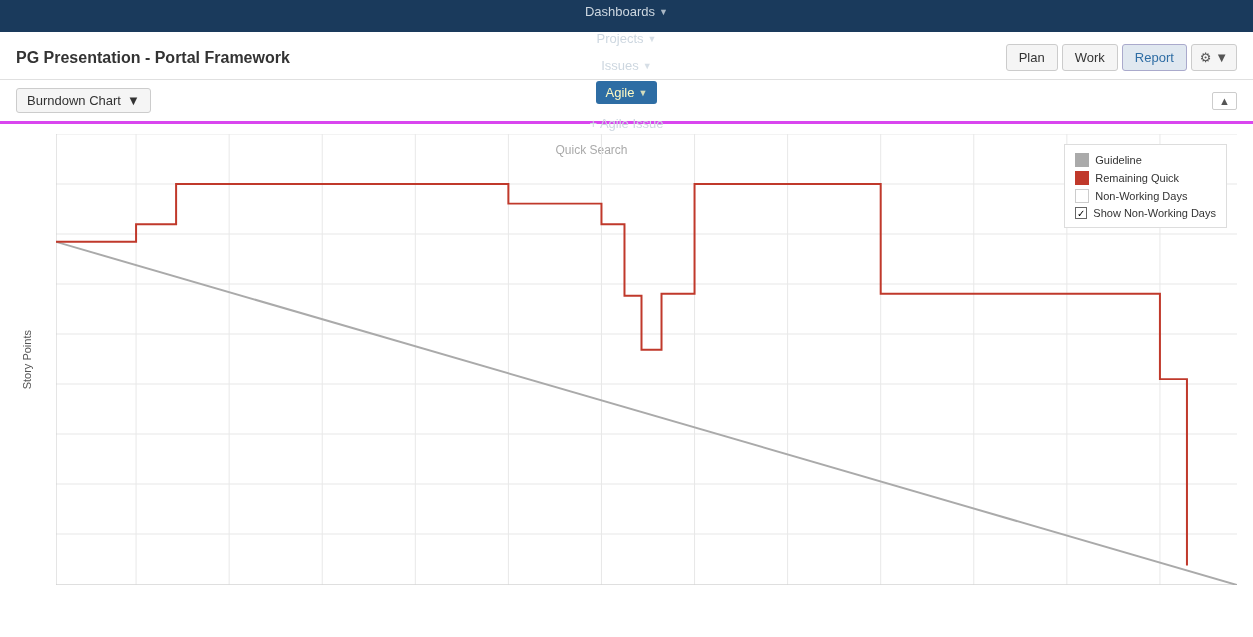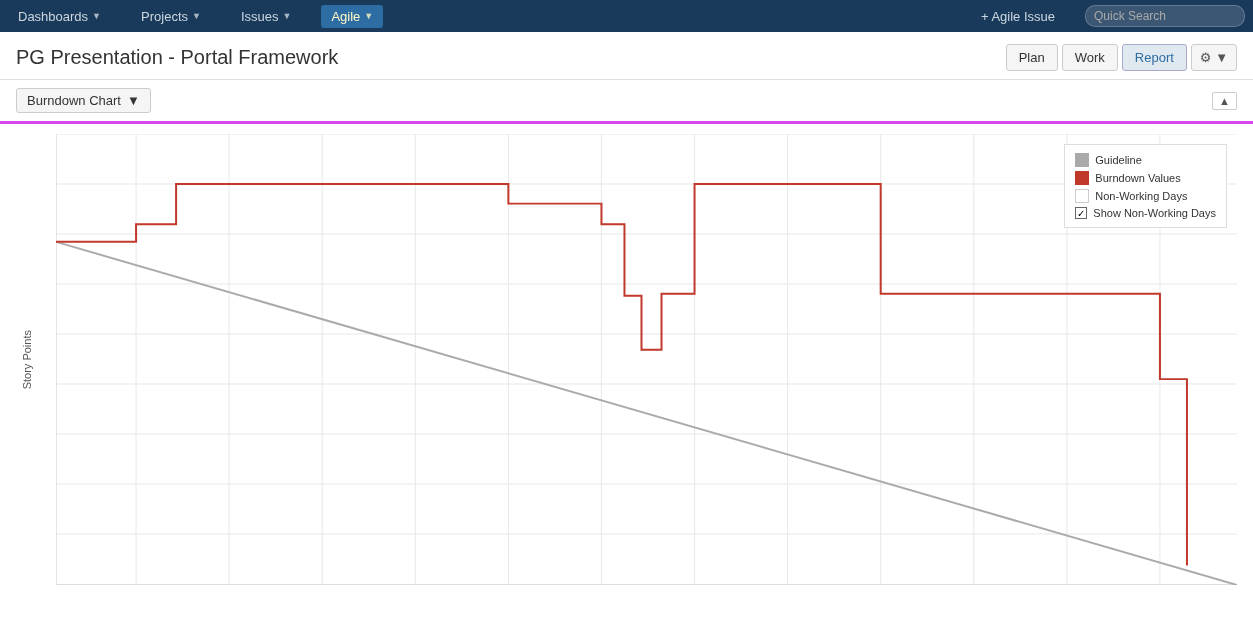--- a/index.html
+++ b/index.html
@@ -5,21 +5,22 @@
     * { margin: 0; padding: 0; box-sizing: border-box; }
     body { font-family: Arial, sans-serif; font-size: 13px; background: #fff; overflow: hidden; }
 
     
     .top-nav {
       background: #1a3a5c;
       height: 32px;
       display: flex;
       align-items: center;
       padding: 0 8px;
-      gap: 20px;
+      gap: 4px;
+      flex-direction: column;
     }
     .nav-item {
       color: #cdd7e0;
       padding: 4px 10px;
       border-radius: 3px;
       cursor: pointer;
       font-size: 13px;
       display: flex;
       align-items: center;
       gap: 4px;
@@ -55,22 +56,22 @@
 
     
     .page-header {
       padding: 12px 16px 8px;
       display: flex;
       align-items: center;
       justify-content: space-between;
       border-bottom: 1px solid #e0e0e0;
     }
     .page-title {
-      font-size: 20px;
-      font-weight: normal;
+      font-size: 16px;
+      font-weight: bold;
       color: #333;
     }
     .header-actions {
       display: flex;
       align-items: center;
       gap: 4px;
       border-radius: 9px;
     }
     .action-btn {
       border: 1px solid #ccc;
@@ -312,21 +313,21 @@
       <text x="1023" y="475" text-anchor="middle" font-size="11" fill="#555">Jul 30</text>
     </svg>
 
     <div class="legend">
       <div class="legend-item">
         <div class="legend-color" style="background:#aaa;border-color:#aaa;"></div>
         <span class="legend-text">Guideline</span>
       </div>
       <div class="legend-item">
         <div class="legend-color" style="background:#c0392b;border-color:#c0392b;"></div>
-        <span class="legend-text">Burndown Values</span>
+        <span class="legend-text">Remaining Quick</span>
       </div>
       <div class="legend-item">
         <div class="legend-color" style="background:#fff;border-color:#ccc;"></div>
         <span class="legend-text">Non-Working Days</span>
       </div>
       <div class="legend-item" style="cursor:pointer;">
         <div class="legend-checkbox">✓</div>
         <span class="legend-text">Show Non-Working Days</span>
       </div>
     </div>

